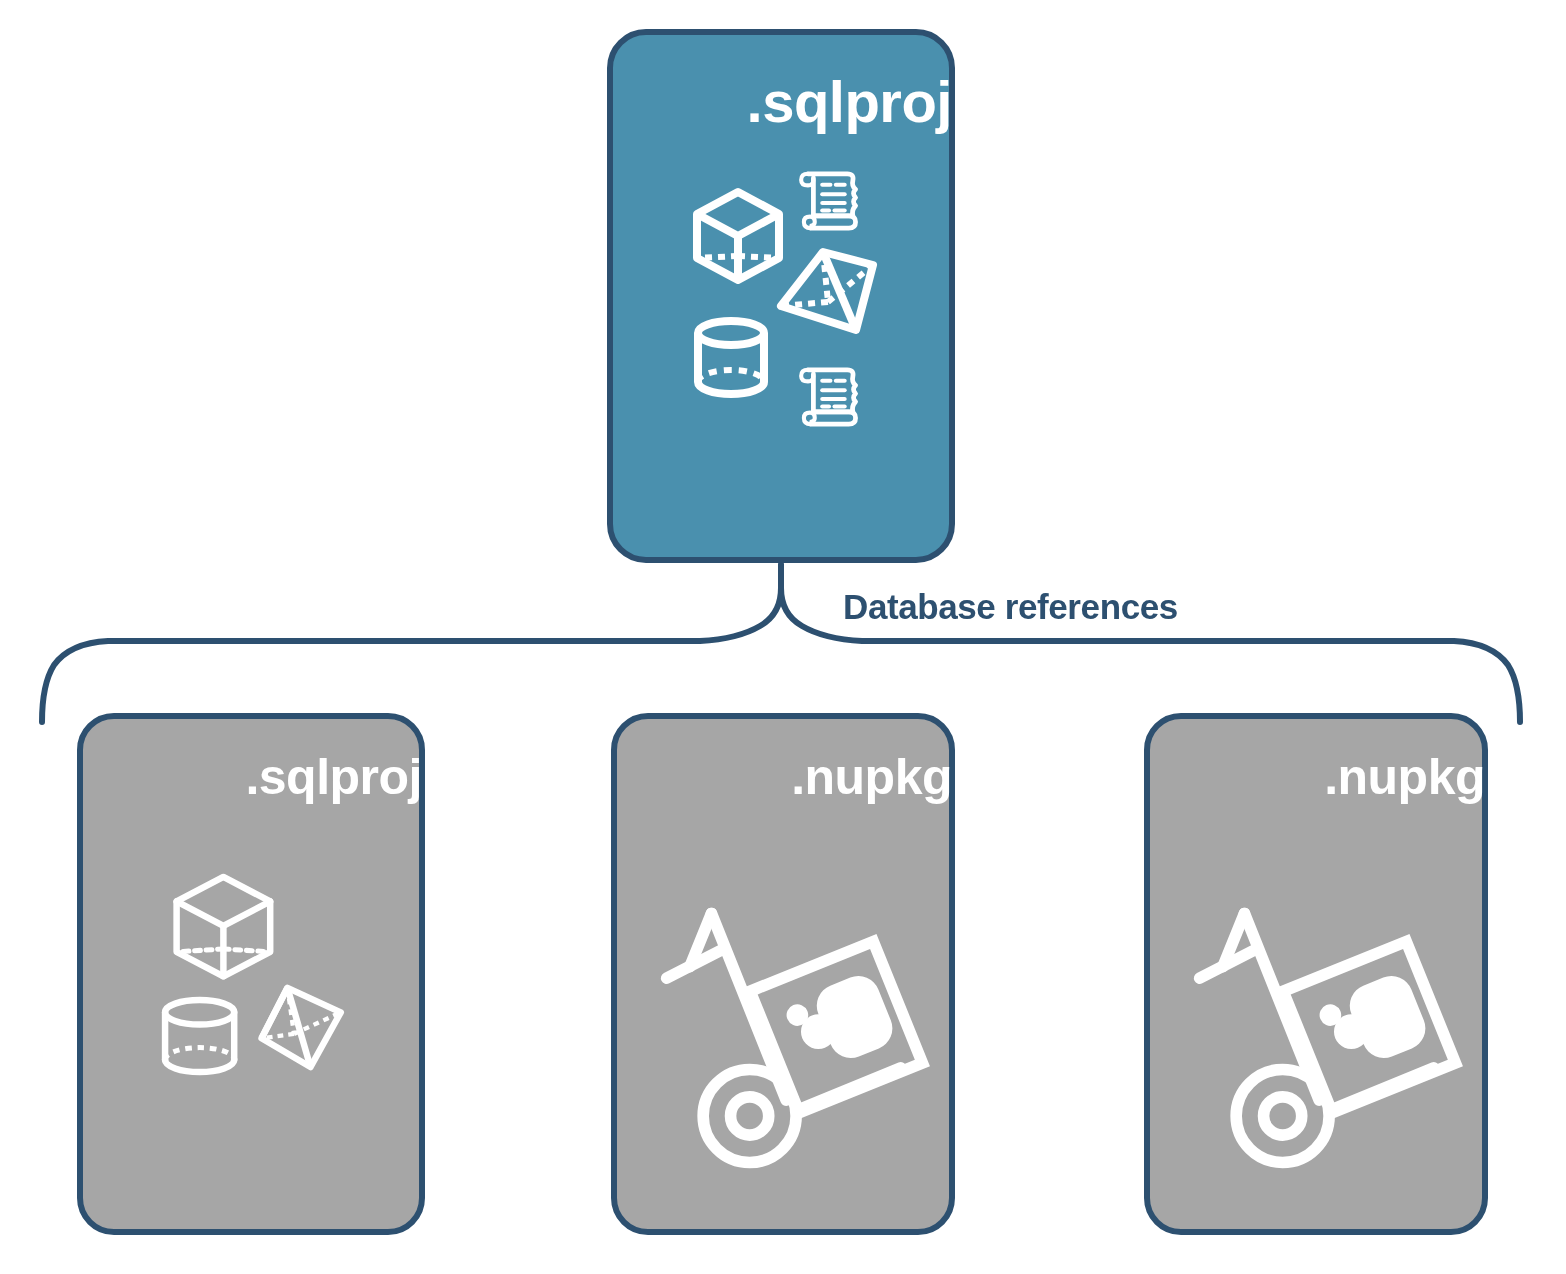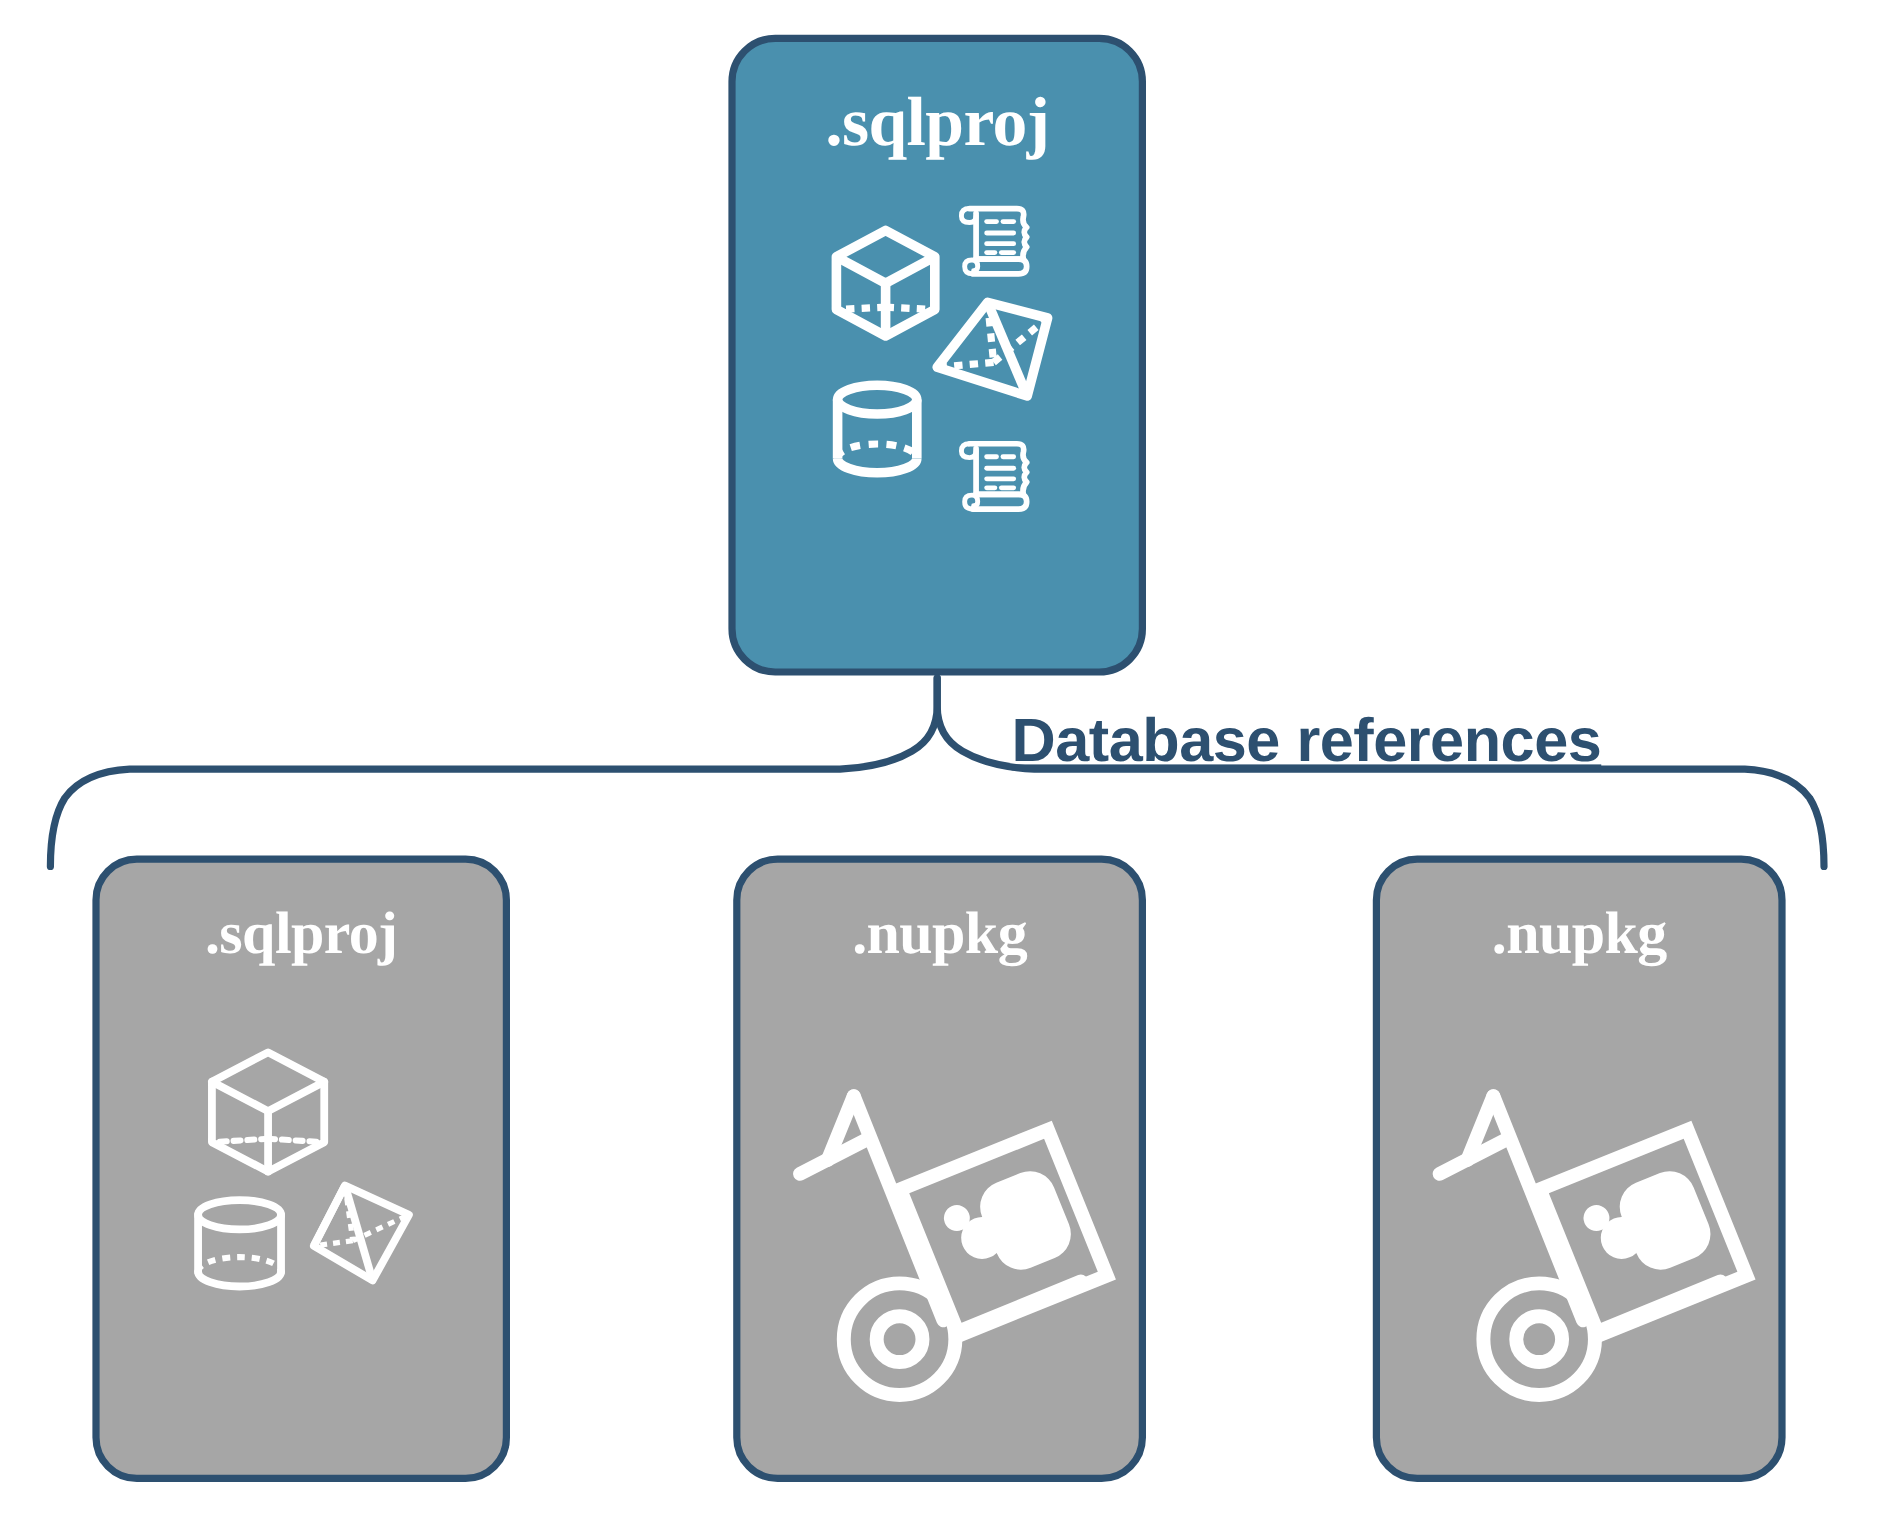--- a/index.html
+++ b/index.html
@@ -19,26 +19,25 @@
   }
   svg.layer {
     position: absolute;
     left: 0;
     top: 0;
     width: 1566px;
     height: 1274px;
   }
   .box-label {
     position: absolute;
-    text-align: center;
+    text-align: right;
     color: #ffffff;
     font-weight: bold;
     letter-spacing: -0.5px;
     user-select: none;
-    font-family: Liberation Serif, serif;
   }
   #top-label {
     left: 610px;
     top: 68px;
     width: 342px;
     font-size: 58px;
   }
   #b1-label {
     left: 80px;
     top: 748px;
@@ -55,26 +54,25 @@
     left: 1147px;
     top: 748px;
     width: 338px;
     font-size: 50px;
   }
   #brace-label {
     position: absolute;
     left: 843px;
     top: 587px;
     color: #2d5070;
-    font-size: 51px;
+    font-size: 35px;
     font-weight: bold;
     letter-spacing: -0.4px;
     white-space: nowrap;
     user-select: none;
-    text-decoration: underline;
   }
 </style>
 </head>
 <body>
 
 <div id="stage">
 
   <svg class="layer" viewBox="0 0 1566 1274" xmlns="http://www.w3.org/2000/svg">
     <defs>
 

